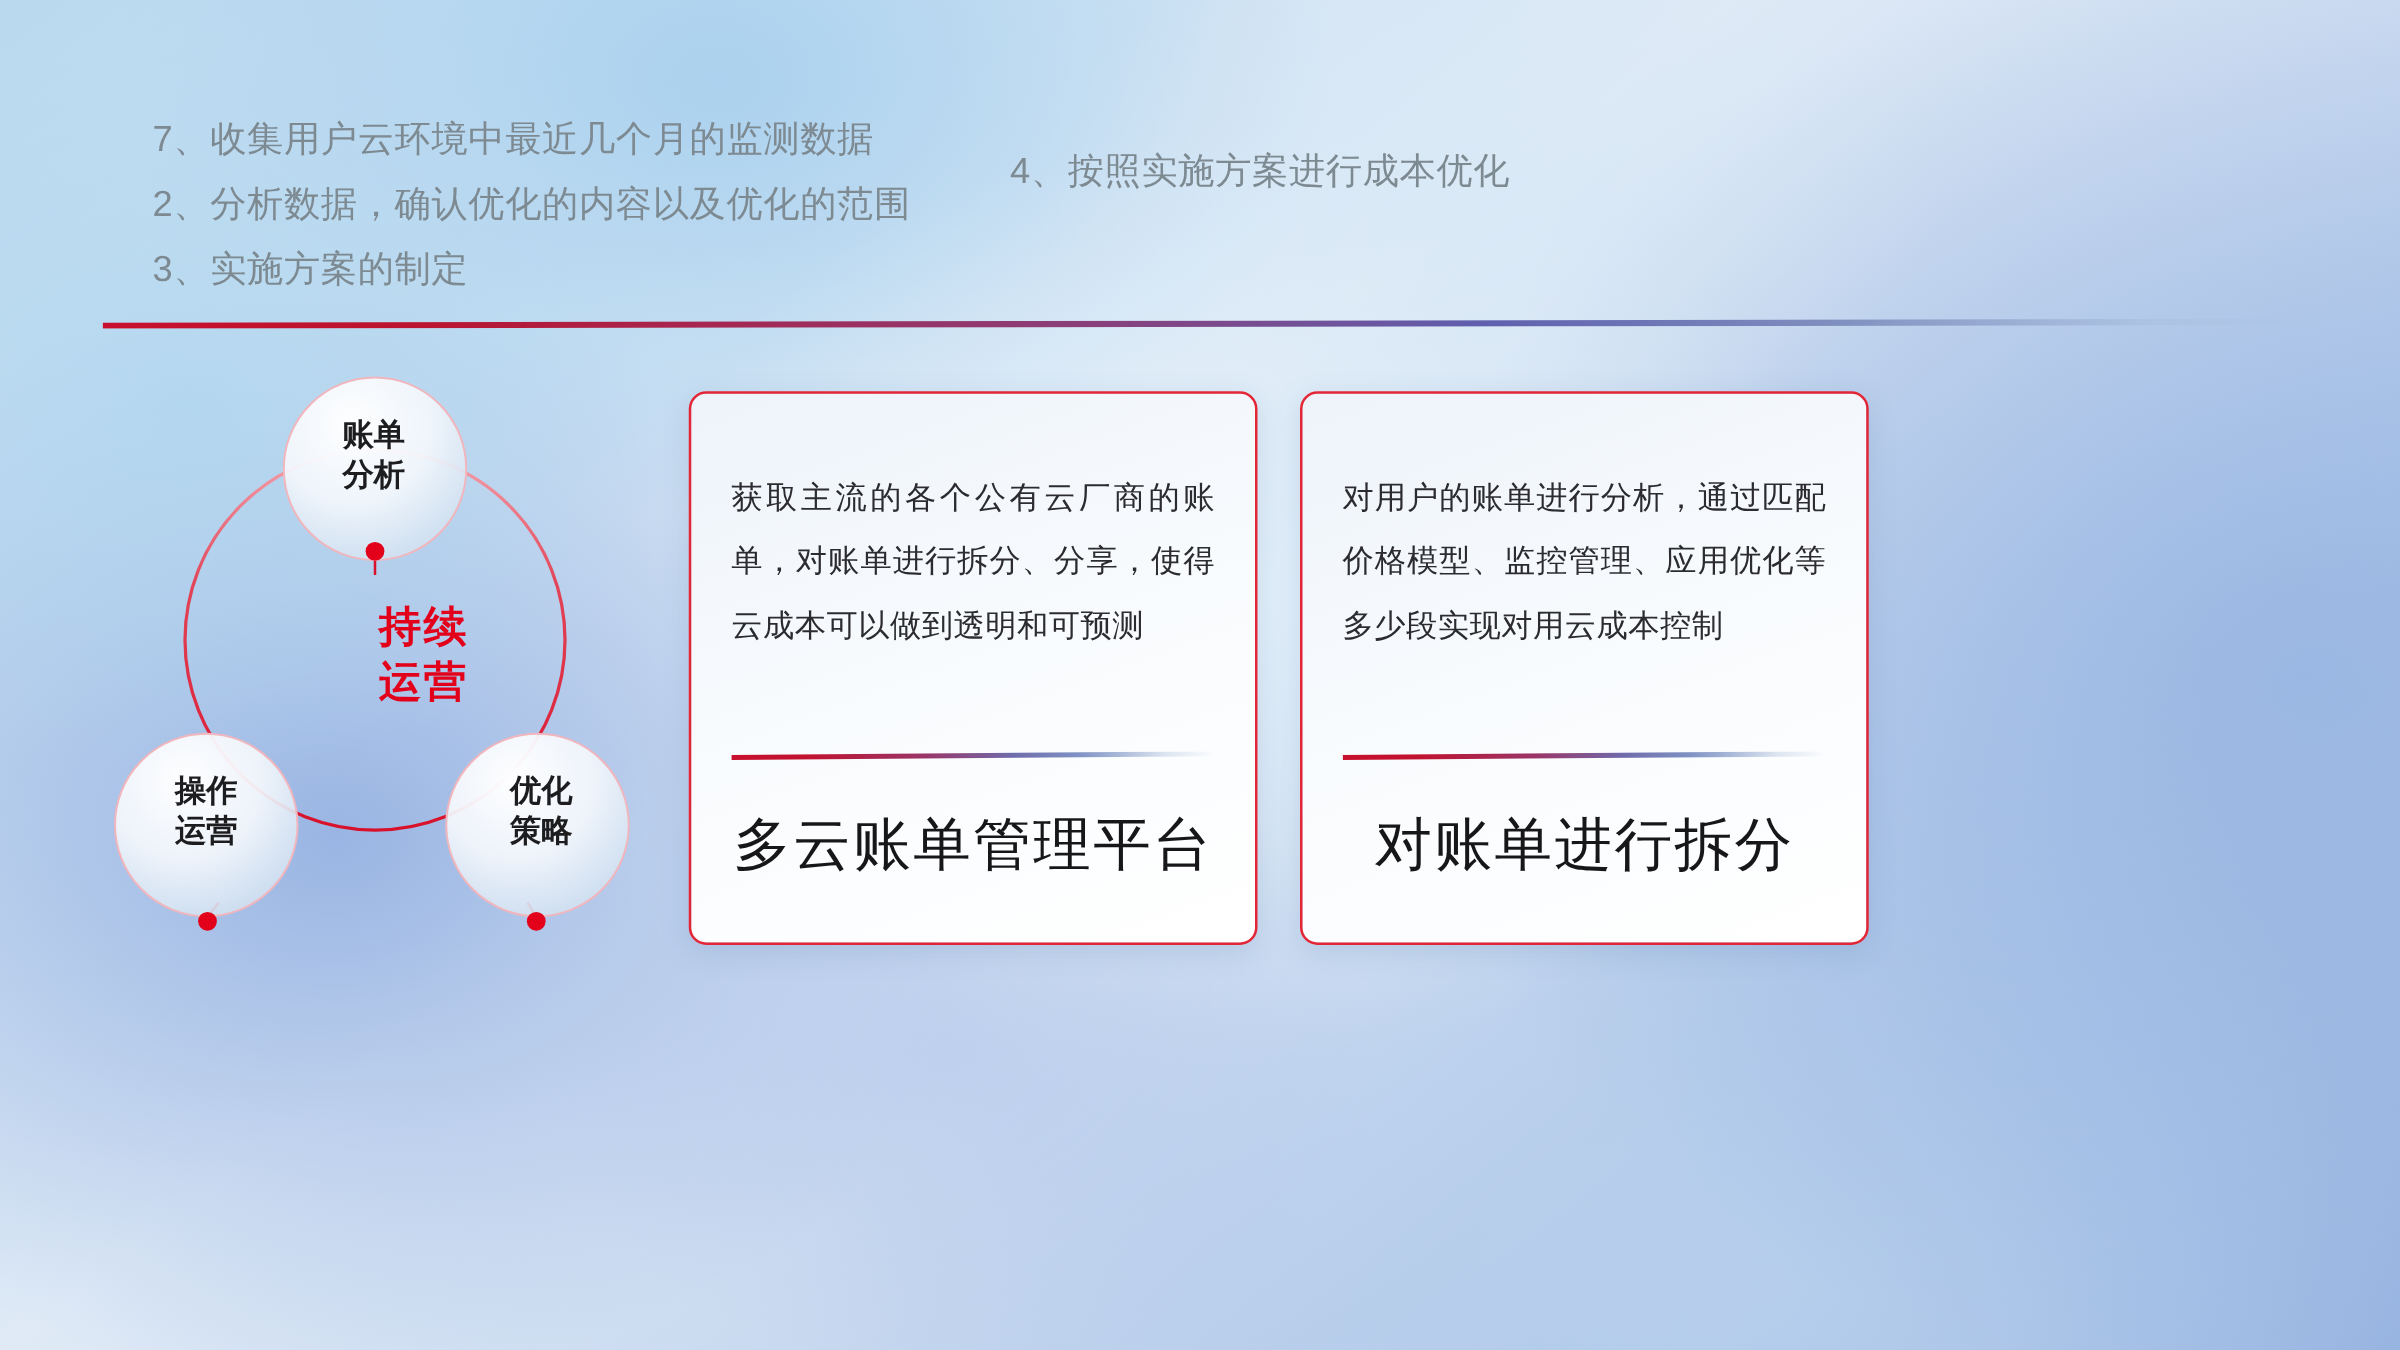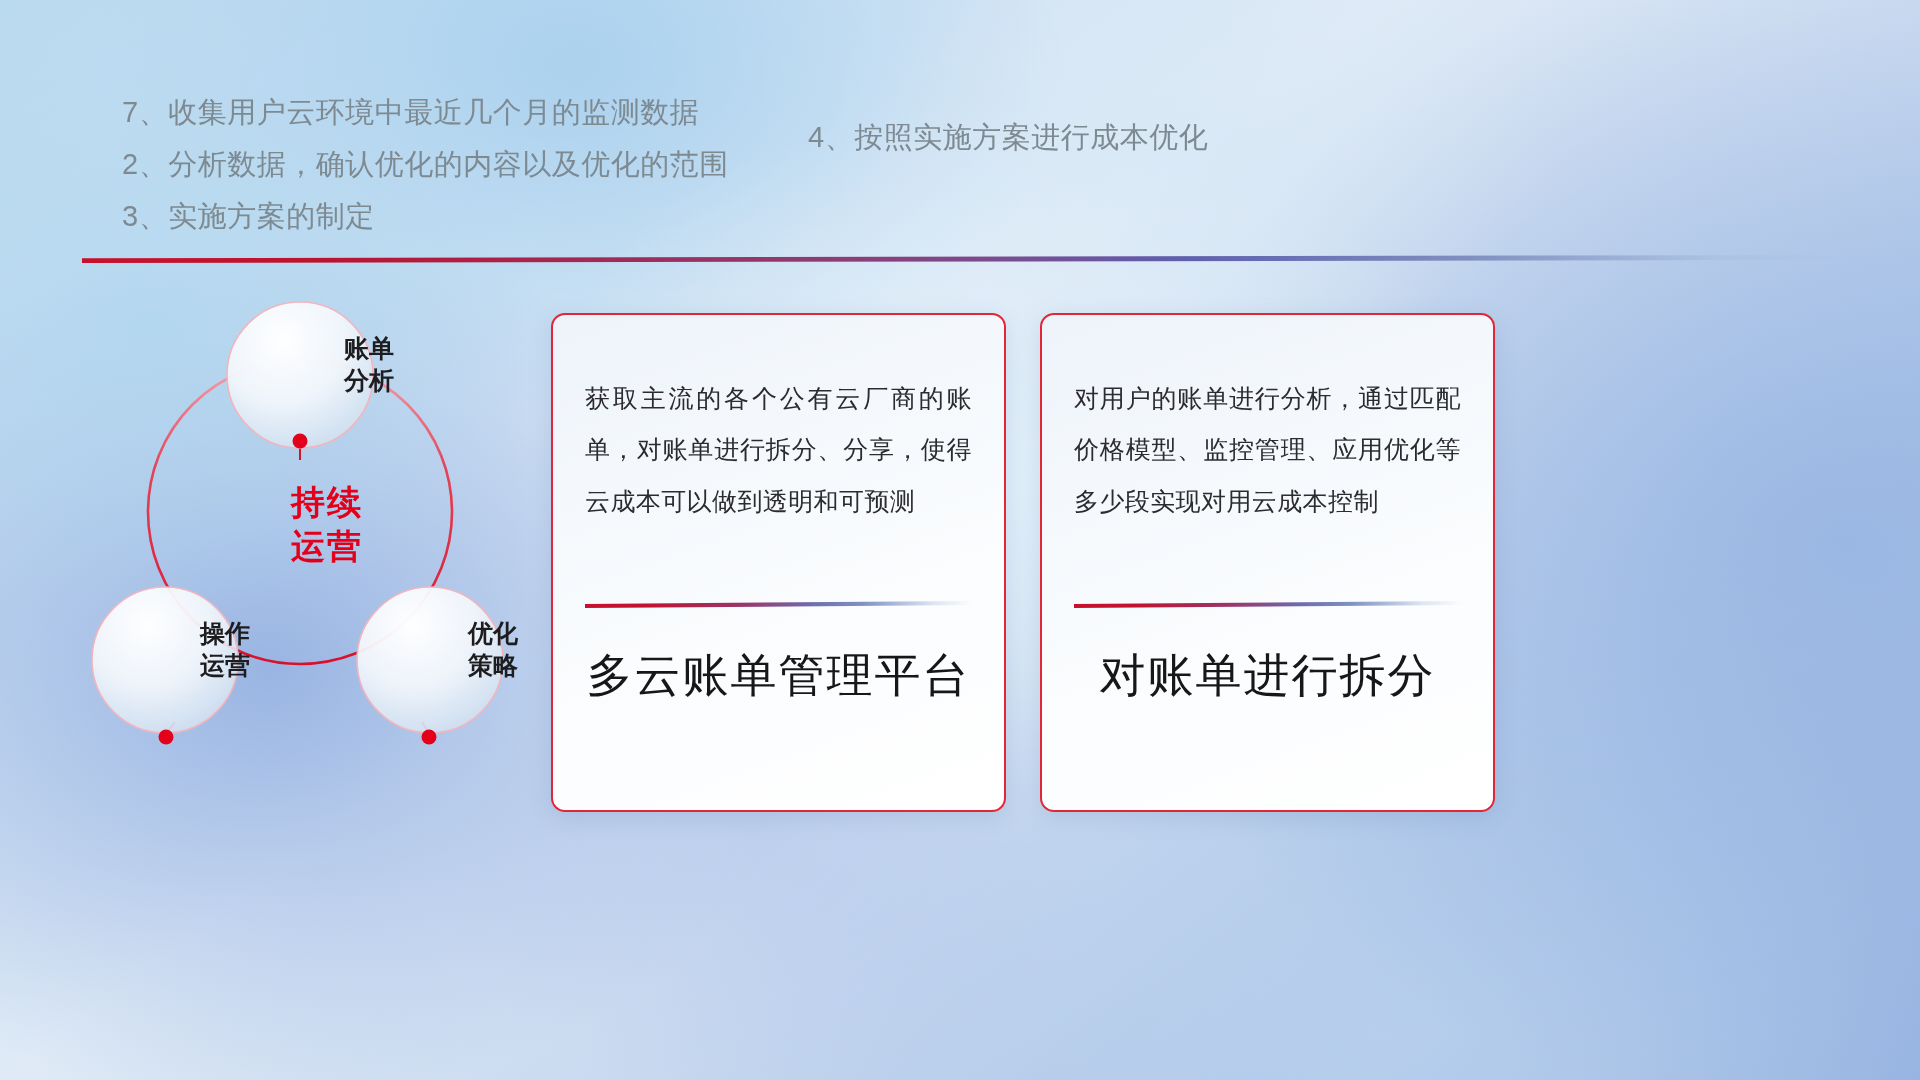--- a/index.html
+++ b/index.html
@@ -51,47 +51,47 @@
     width:1778px; height:8px;
     background:linear-gradient(90deg,#c8102e 0%, #bb1430 14%, #8a3f7a 44%, #5f5fae 62%, #7f8fbf 78%, rgba(160,185,215,0.35) 92%, rgba(160,185,215,0) 100%);
     clip-path:polygon(0 40%, 100% 0, 100% 62%, 0 100%);
   }
 
   
   #venn { position:absolute; left:78px; top:285px; width:470px; height:485px; }
   #venn svg { position:absolute; inset:0; }
   .node-label {
     position:absolute;
-    text-align:right;
+    text-align:left;
     font-weight:bold;
     color:#1d1d1f;
     font-size:25px;
     line-height:1.26;
     white-space:nowrap;
   }
   #label-billing   { left:196px; top:48px;  width:120px; }
   #label-ops       { left:62px;  top:333px; width:110px; }
   #label-strategy  { left:330px; top:333px; width:110px; }
   #label-center {
     position:absolute;
-    left:179px; top:195px; width:140px;
+    left:191px; top:195px; width:140px;
     text-align:center;
     font-weight:bold;
     color:#e2001a;
     font-size:34px;
     line-height:1.3;
     letter-spacing:2px;
     white-space:nowrap;
   }
 
   
   .card {
     position:absolute;
     top:313px;
-    width:455px; height:499px;
+    width:455px; height:443px;
     border:2px solid #e32636;
     border-radius:14px;
     background:linear-gradient(160deg, #eef3fa 0%, #f4f8fc 28%, #fafcfe 58%, #ffffff 100%);
     box-shadow:0 6px 22px rgba(80,110,160,0.17);
     overflow:hidden;
   }
   #card-1 { left:551px; }
   #card-2 { left:1040px; }
   .card-body {
     position:absolute;

